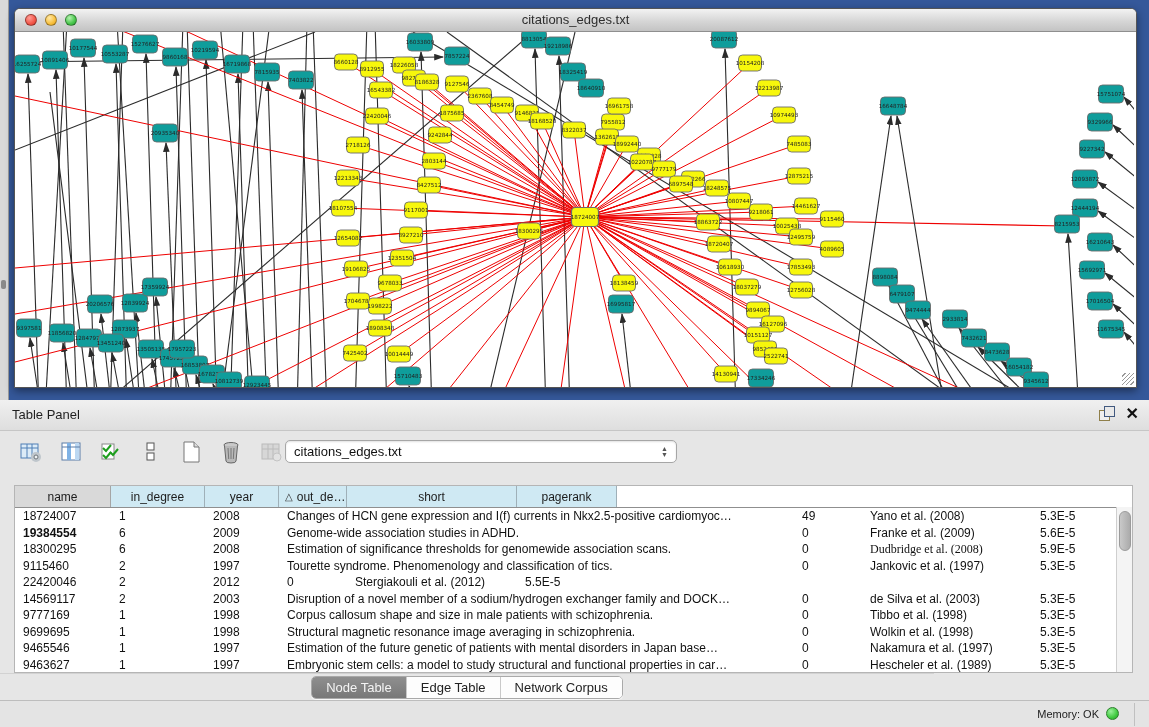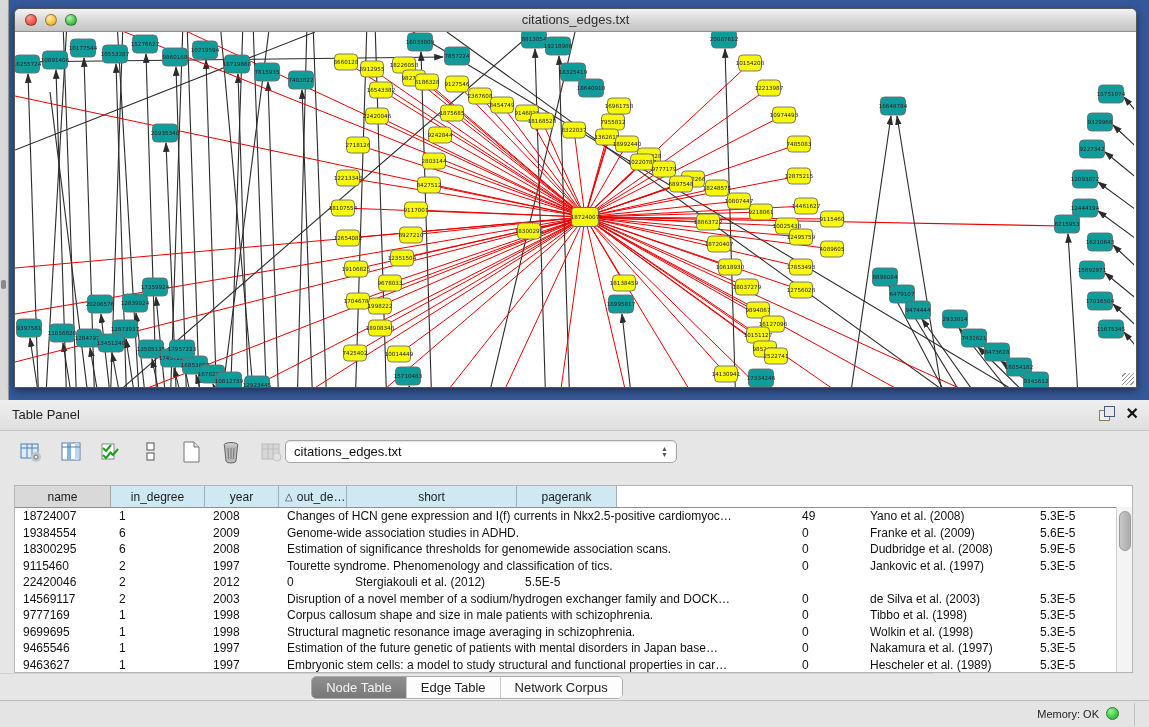--- a/index.html
+++ b/index.html
@@ -876,35 +876,35 @@
           <div class="trow">
             <div class="td" style="flex: 0 0 96px;">18724007</div>
             <div class="td" style="flex: 0 0 94px;">1</div>
             <div class="td" style="flex: 0 0 74px;">2008</div>
             <div class="td" style="flex: 1 1 auto;">Changes of HCN gene expression and I(f) currents in Nkx2.5-positive cardiomyoc…</div>
             <div class="td" style="flex: 0 0 68px;">49</div>
             <div class="td" style="flex: 0 0 170px;">Yano et al. (2008)</div>
             <div class="td" style="flex: 0 0 100px;">5.3E-5</div>
           </div>
           <div class="trow">
-            <div class="td" style="flex: 0 0 96px;">19384554</div>
+            <div class="td" style="flex: 0 0 96px; font-weight: bold;">19384554</div>
             <div class="td" style="flex: 0 0 94px;">6</div>
             <div class="td" style="flex: 0 0 74px;">2009</div>
             <div class="td" style="flex: 1 1 auto;">Genome-wide association studies in ADHD.</div>
             <div class="td" style="flex: 0 0 68px;">0</div>
             <div class="td" style="flex: 0 0 170px;">Franke et al. (2009)</div>
             <div class="td" style="flex: 0 0 100px;">5.6E-5</div>
           </div>
           <div class="trow">
             <div class="td" style="flex: 0 0 96px;">18300295</div>
             <div class="td" style="flex: 0 0 94px;">6</div>
             <div class="td" style="flex: 0 0 74px;">2008</div>
             <div class="td" style="flex: 1 1 auto;">Estimation of significance thresholds for genomewide association scans.</div>
             <div class="td" style="flex: 0 0 68px;">0</div>
-            <div class="td" style="flex: 0 0 170px;">Dudbridge et al. (2008)</div>
+            <div class="td" style="flex: 0 0 170px; font-family: Liberation Serif, serif;">Dudbridge et al. (2008)</div>
             <div class="td" style="flex: 0 0 100px;">5.9E-5</div>
           </div>
           <div class="trow">
             <div class="td" style="flex: 0 0 96px;">9115460</div>
             <div class="td" style="flex: 0 0 94px;">2</div>
             <div class="td" style="flex: 0 0 74px;">1997</div>
             <div class="td" style="flex: 1 1 auto;">Tourette syndrome. Phenomenology and classification of tics.</div>
             <div class="td" style="flex: 0 0 68px;">0</div>
             <div class="td" style="flex: 0 0 170px;">Jankovic et al. (1997)</div>
             <div class="td" style="flex: 0 0 100px;">5.3E-5</div>

